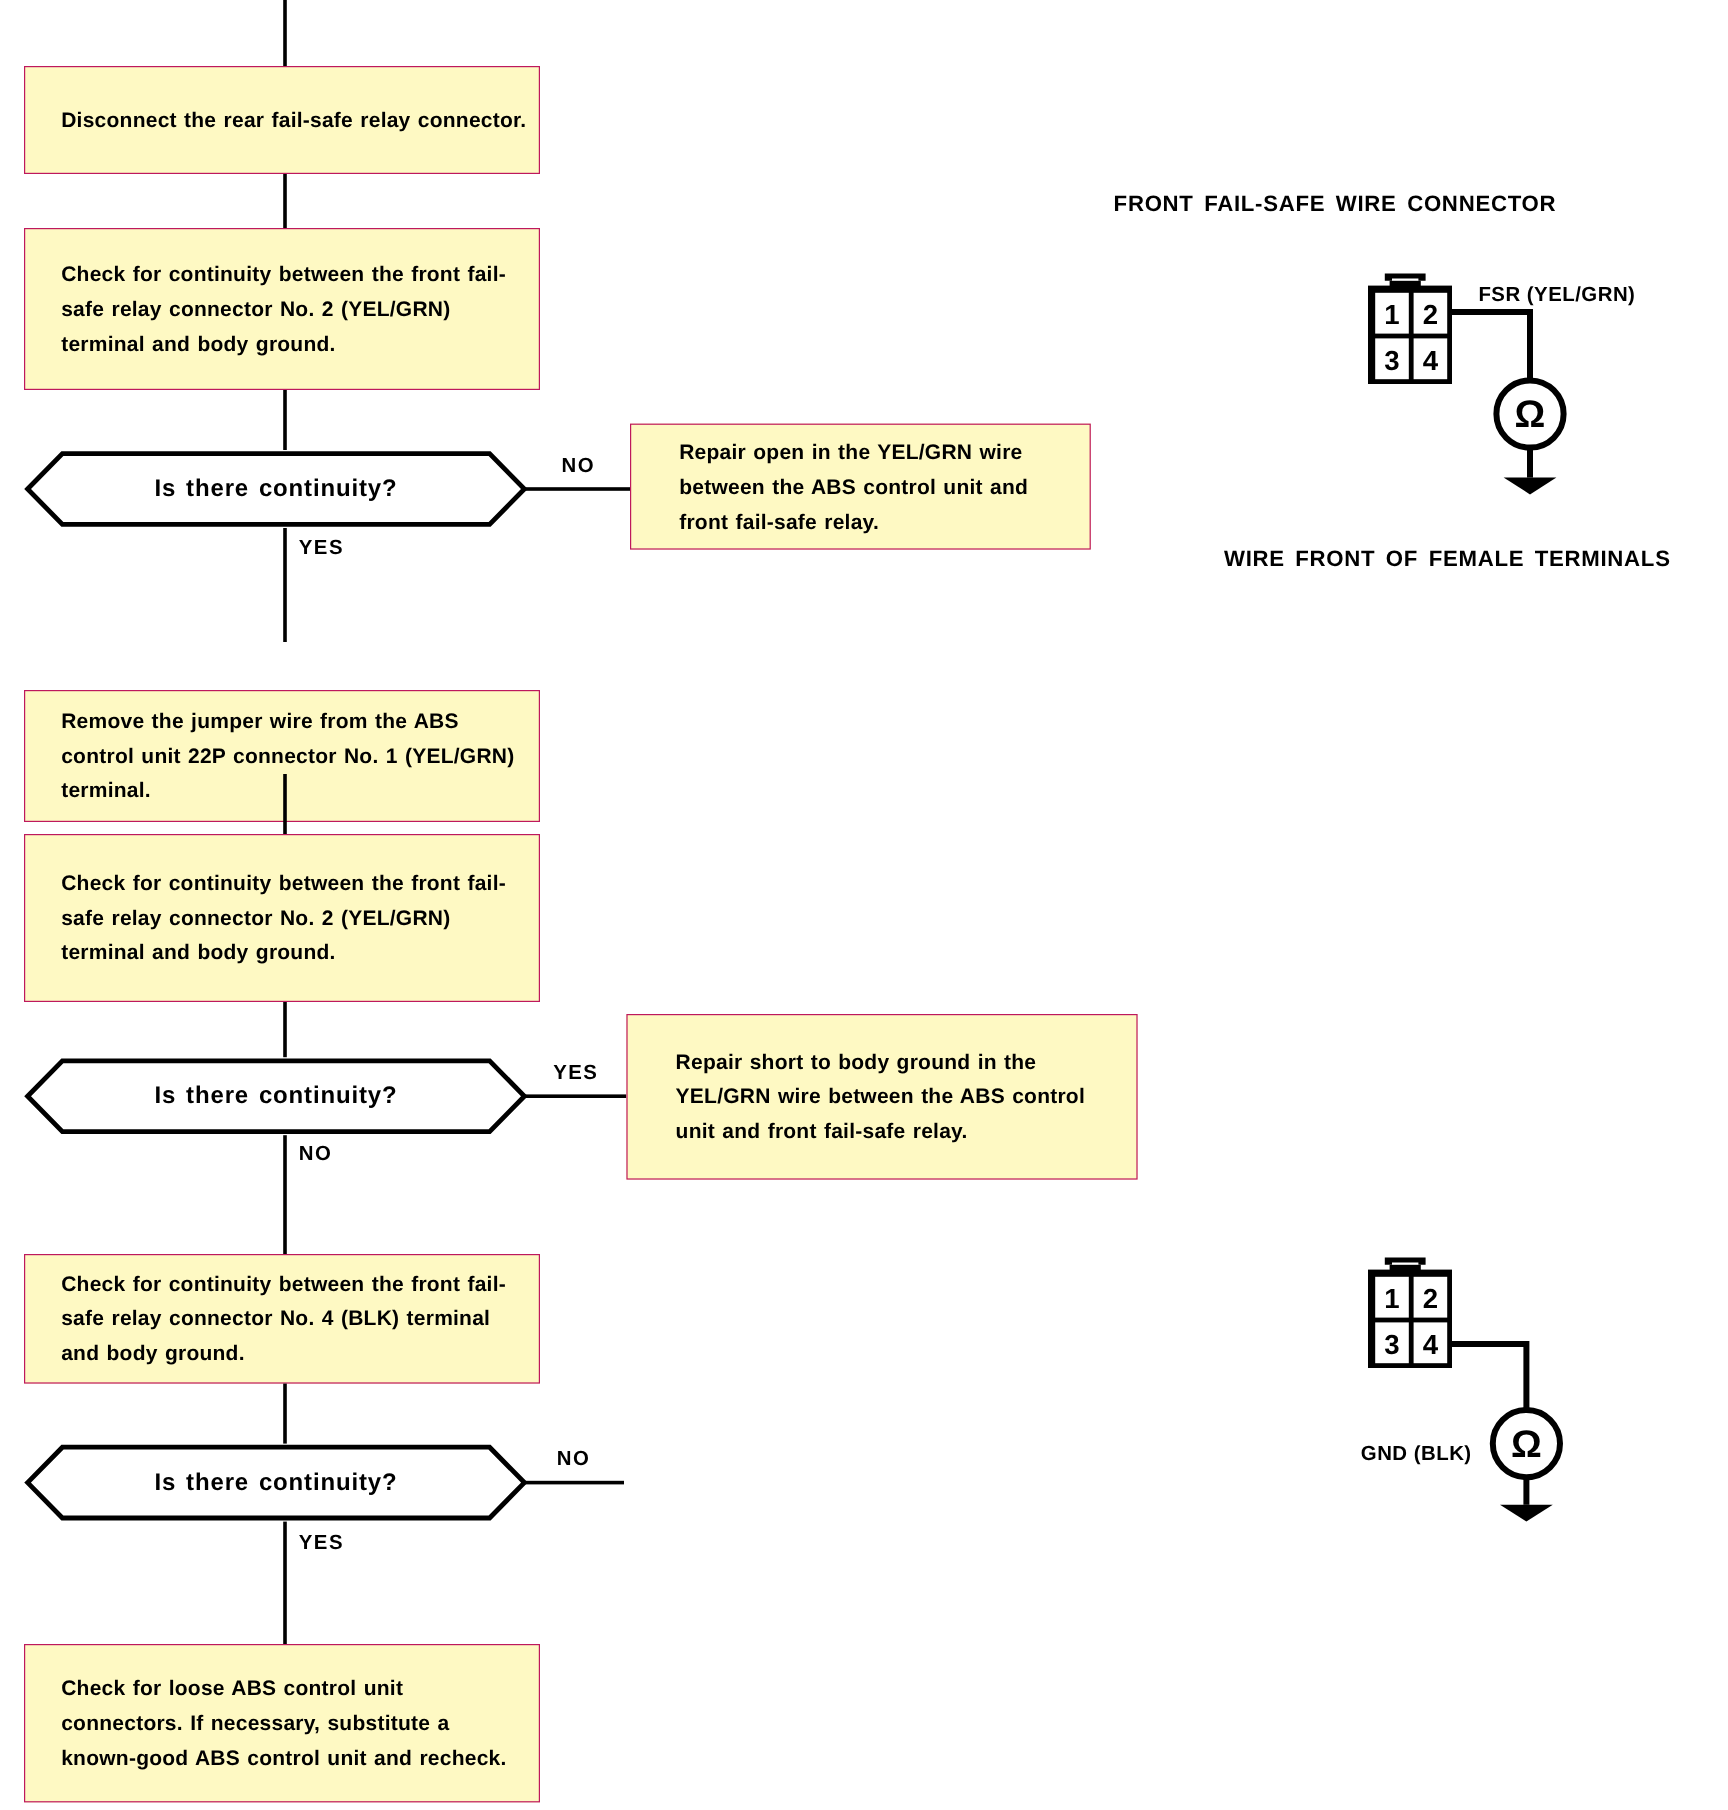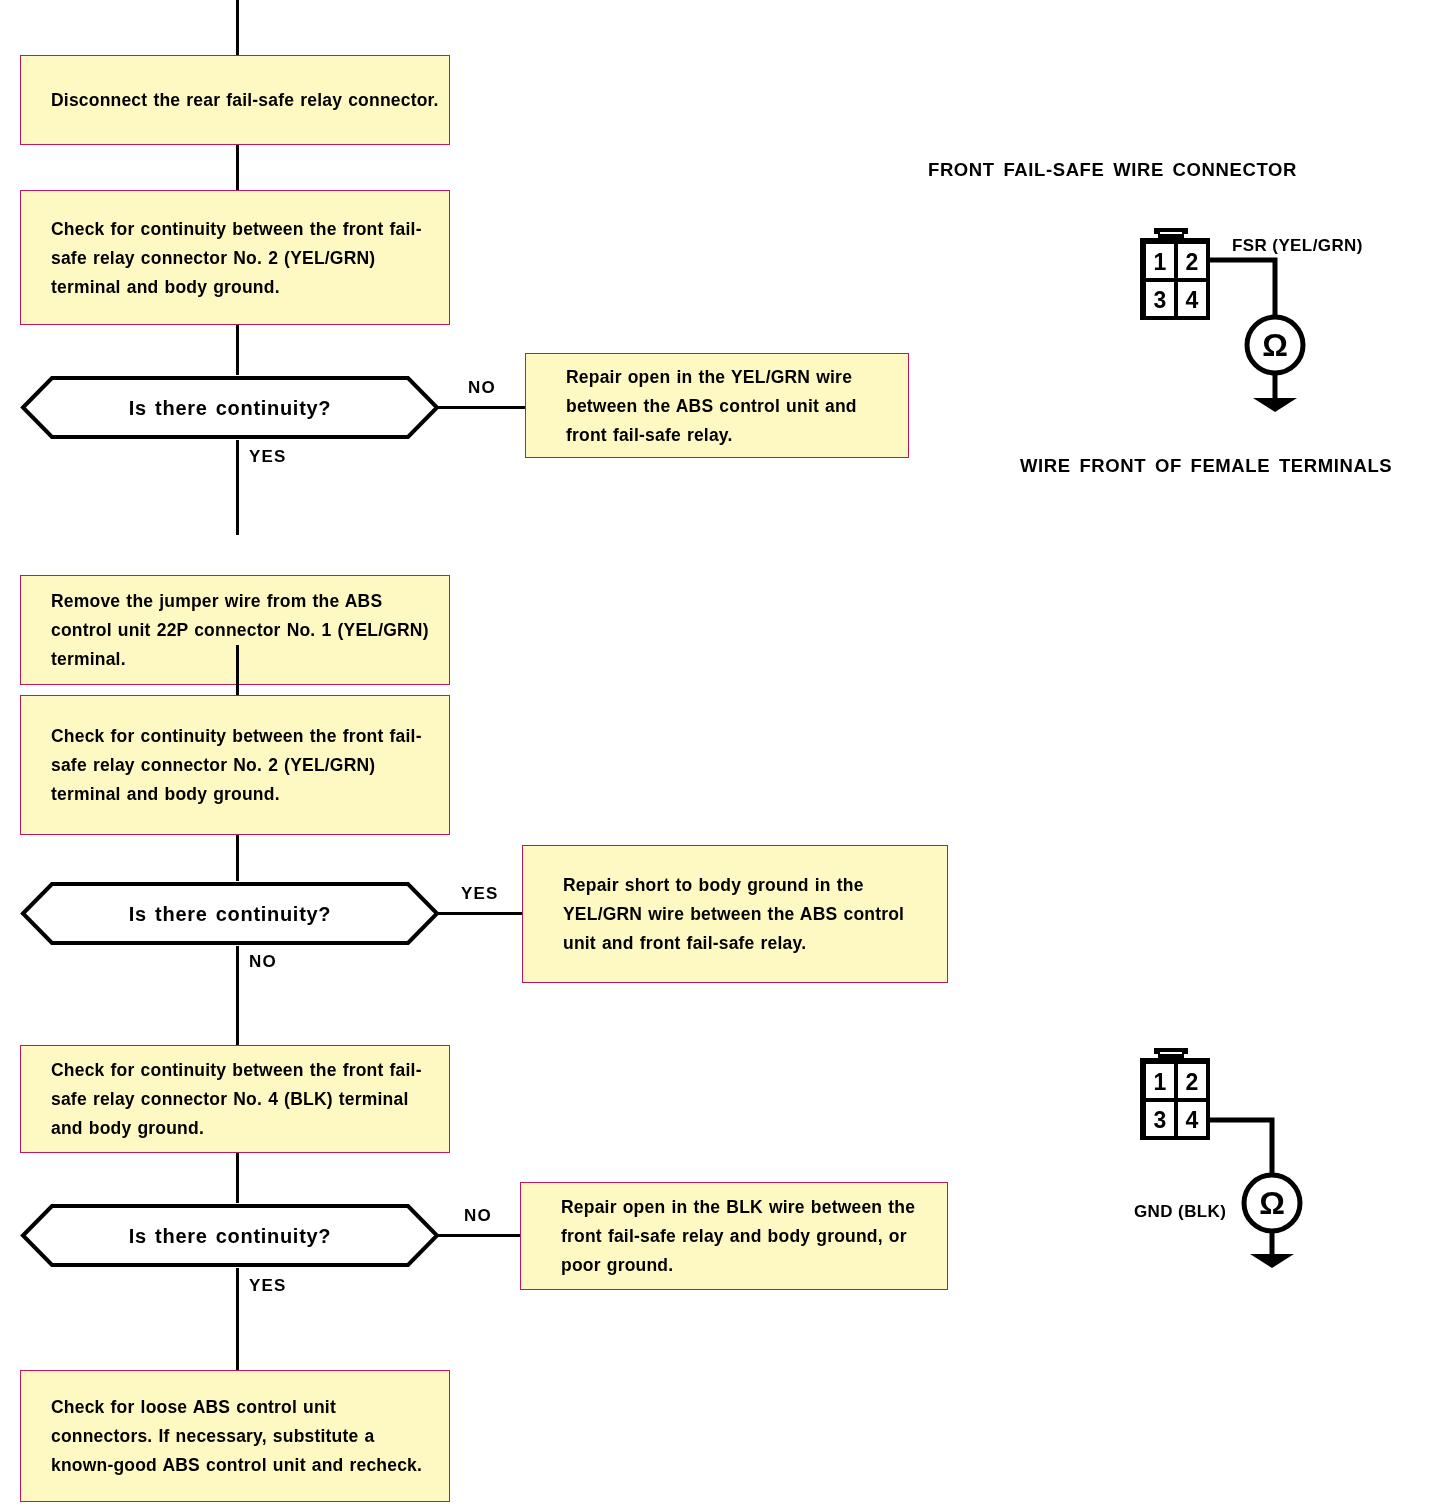--- a/index.html
+++ b/index.html
@@ -114,23 +114,20 @@
   <div class="hexwrap" style="left:20px;top:1203px;width:420px;height:65px;">
     <svg width="420" height="65" viewBox="0 0 420 65">
       <polygon points="3,32.5 32,3 388,3 417,32.5 388,62 32,62" fill="#fff" stroke="#000" stroke-width="4"></polygon>
     </svg>
     <div class="hextxt">Is there continuity?</div>
   </div>
 
   <div class="hline" style="left:437px;top:1234px;width:83px;"></div>
   <div class="branch" style="left:464px;top:1206px;">NO</div>
 
-  <div class="pbox wide" style="left:520px;top:1182px;width:428px;height:108px;">
-    <div class="txt">Repair open in the BLK wire between the front fail-safe relay and body ground, or poor ground.</div>
-  </div>
 
   <div class="vline" style="left:236px;top:1268px;height:102px;"></div>
   <div class="branch" style="left:249px;top:1276px;">YES</div>
 
   <div class="pbox" style="left:20px;top:1370px;width:430px;height:132px;text-decoration:underline;">
     <div class="txt">Check for loose ABS control unit connectors. If necessary, substitute a known-good ABS control unit and recheck.</div>
   </div>
 
   <div class="heading" style="left:928px;top:159px;">FRONT FAIL-SAFE WIRE CONNECTOR</div>
 

